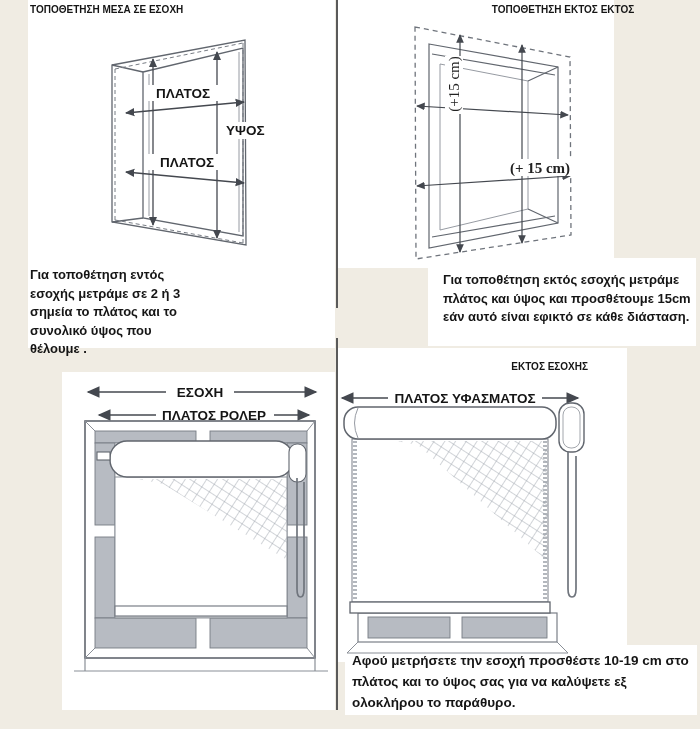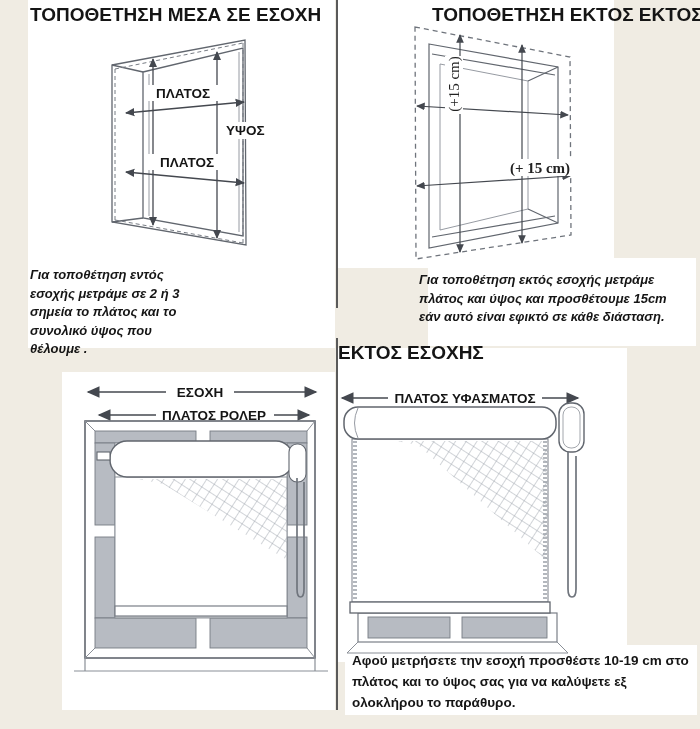--- a/index.html
+++ b/index.html
@@ -4,21 +4,21 @@
 <style>
   html,body{margin:0;padding:0;}
   body{
     width:700px;height:729px;position:relative;overflow:hidden;
     background:#f0ece3;
     font-family:"Liberation Sans","DejaVu Sans",sans-serif;
     color:#151515;
   }
   .abs{position:absolute;}
   .panel{position:absolute;background:#ffffff;}
-  .title{font-weight:700;font-size:19px;white-space:nowrap;}
+  .title{font-weight:700;font-size:10px;white-space:nowrap;}
   .caption{font-weight:700;font-size:13px;line-height:18.5px;}
   .divider{position:absolute;width:2px;background:#5a5a5a;}
   svg text{font-family:"Liberation Sans","DejaVu Sans",sans-serif;}
   .dlabel{font-weight:700;font-size:13.5px;fill:#151515;}
   .serifl{font-family:"Liberation Serif","DejaVu Serif",serif;font-size:15px;fill:#222;}
 </style>
 </head>
 <body>
 
 <div class="panel" style="left:28px;top:0;width:307px;height:348px;"></div>
@@ -62,21 +62,21 @@
   </g>
 
   <rect x="62" y="57" width="80" height="16" fill="#ffffff"></rect>
   <text class="dlabel" x="101" y="70" text-anchor="middle">ΠΛΑΤΟΣ</text>
   <rect x="66" y="126" width="80" height="16" fill="#ffffff"></rect>
   <text class="dlabel" x="105" y="139" text-anchor="middle">ΠΛΑΤΟΣ</text>
   <rect x="142" y="94" width="42" height="17" fill="#ffffff"></rect>
   <text class="dlabel" x="144" y="107">ΥΨΟΣ</text>
 </svg>
 
-<div class="abs caption" style="left:30px;top:266px;width:163px;font-style:italic;">Για τοποθέτηση εντός εσοχής μετράμε σε 2 ή 3 σημεία το πλάτος και το συνολικό ύψος που θέλουμε .</div>
+<div class="abs caption" style="left:30px;top:266px;width:163px;">Για τοποθέτηση εντός εσοχής μετράμε σε 2 ή 3 σημεία το πλάτος και το συνολικό ύψος που θέλουμε .</div>
 
 <div class="abs title" style="left:432px;top:4px;width:262px;text-align:center;">ΤΟΠΟΘΕΤΗΣΗ ΕΚΤΟΣ ΕΚΤΟΣ</div>
 
 <svg class="abs" style="left:400px;top:18px;" width="185" height="250" viewBox="0 0 185 250">
   <defs>
     <marker id="m2" viewBox="0 0 10 10" refX="8" refY="5" markerWidth="8" markerHeight="8" orient="auto-start-reverse">
       <path d="M0,1 L9,5 L0,9 Z" fill="#44484f"></path>
     </marker>
   </defs>
 
@@ -98,21 +98,21 @@
     <line x1="17" y1="88" x2="168" y2="97" marker-start="url(#m2)" marker-end="url(#m2)"></line>
     <line x1="17" y1="168" x2="170" y2="158" marker-start="url(#m2)" marker-end="url(#m2)"></line>
   </g>
 
   <rect x="45" y="38" width="18" height="58" fill="#ffffff"></rect>
   <text class="serifl" transform="rotate(-90 54 66)" x="54" y="71" text-anchor="middle">(+15 cm)</text>
   <rect x="104" y="141" width="72" height="17" fill="#ffffff"></rect>
   <text class="serifl" x="140" y="155" text-anchor="middle" font-weight="700">(+ 15 cm)</text>
 </svg>
 
-<div class="abs caption" style="left:419px;top:271px;width:252px;font-style:italic;">Για τοποθέτηση εκτός εσοχής μετράμε πλάτος και ύψος και προσθέτουμε 15cm εάν αυτό είναι εφικτό σε κάθε διάσταση.</div>
+<div class="abs caption" style="left:443px;top:271px;width:252px;">Για τοποθέτηση εκτός εσοχής μετράμε πλάτος και ύψος και προσθέτουμε 15cm εάν αυτό είναι εφικτό σε κάθε διάσταση.</div>
 
 <svg class="abs" style="left:68px;top:378px;" width="270" height="305" viewBox="0 0 270 305">
   <defs>
     <marker id="m3" viewBox="0 0 10 10" refX="8" refY="5" markerWidth="9" markerHeight="9" orient="auto-start-reverse">
       <path d="M0,1 L9,5 L0,9 Z" fill="#44484f"></path>
     </marker>
     <pattern id="xh3" width="9" height="9" patternUnits="userSpaceOnUse" patternTransform="rotate(33 0 0)">
       <path d="M0,0 L0,9 M0,0 L9,0" stroke="#9aa0a8" stroke-width="0.9" fill="none"></path>
     </pattern>
   </defs>
@@ -148,21 +148,21 @@
   <polygon points="70,101 219,101 219,182 95,106" fill="url(#xh3)"></polygon>
   <rect x="47" y="228" width="172" height="10" fill="#ffffff" stroke="#7a7f87" stroke-width="1.2"></rect>
 
   <rect x="42" y="63" width="183" height="36" rx="17" fill="#ffffff" stroke="#61666e" stroke-width="1.4"></rect>
   <rect x="29" y="74" width="13" height="8" fill="#ffffff" stroke="#61666e" stroke-width="1.1"></rect>
   <rect x="221" y="66" width="17" height="38" rx="8" fill="#ffffff" stroke="#61666e" stroke-width="1.1"></rect>
 
   <path d="M229,100 L229,211 Q229,219 232.5,219 Q236,219 236,211 L236,104" fill="none" stroke="#70757d" stroke-width="1.7"></path>
 </svg>
 
-<div class="abs title" style="left:338px;top:342px;width:250px;text-align:left;">ΕΚΤΟΣ ΕΣΟΧΗΣ</div>
+<div class="abs title" style="left:338px;top:361px;width:250px;text-align:right;">ΕΚΤΟΣ ΕΣΟΧΗΣ</div>
 
 <svg class="abs" style="left:338px;top:390px;" width="255" height="272" viewBox="0 0 255 272">
   <defs>
     <marker id="m4" viewBox="0 0 10 10" refX="8" refY="5" markerWidth="9" markerHeight="9" orient="auto-start-reverse">
       <path d="M0,1 L9,5 L0,9 Z" fill="#44484f"></path>
     </marker>
     <pattern id="xh4" width="9" height="9" patternUnits="userSpaceOnUse" patternTransform="rotate(33 0 0)">
       <path d="M0,0 L0,9 M0,0 L9,0" stroke="#9aa0a8" stroke-width="0.9" fill="none"></path>
     </pattern>
   </defs>

